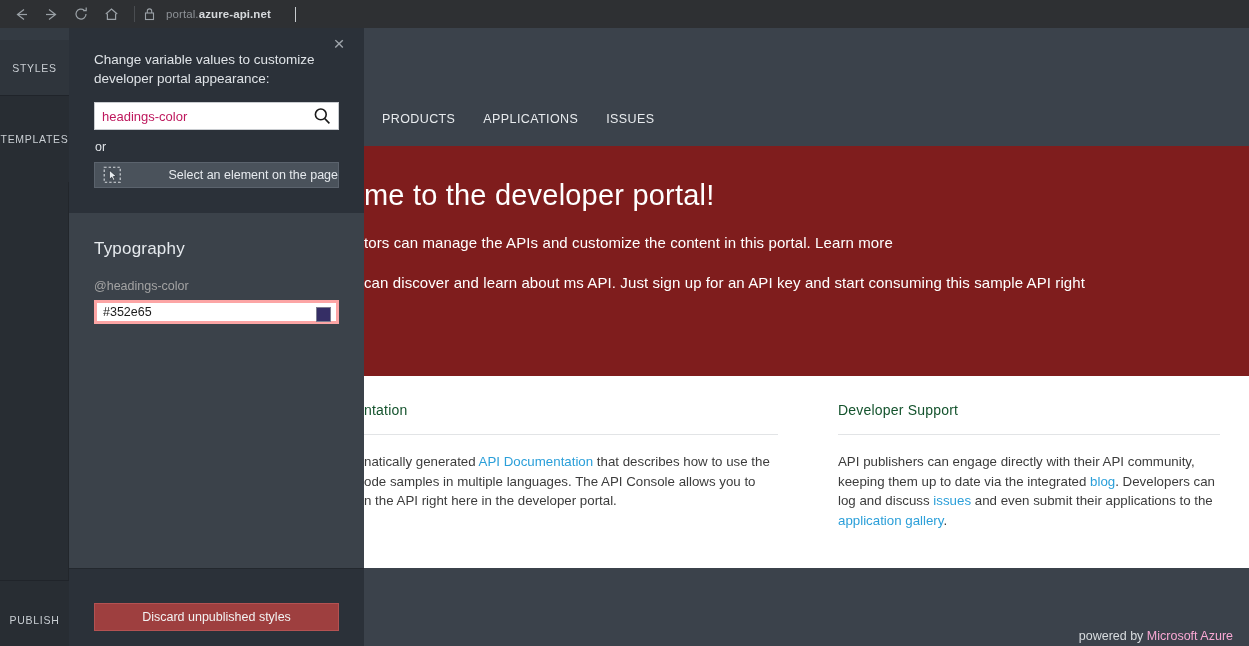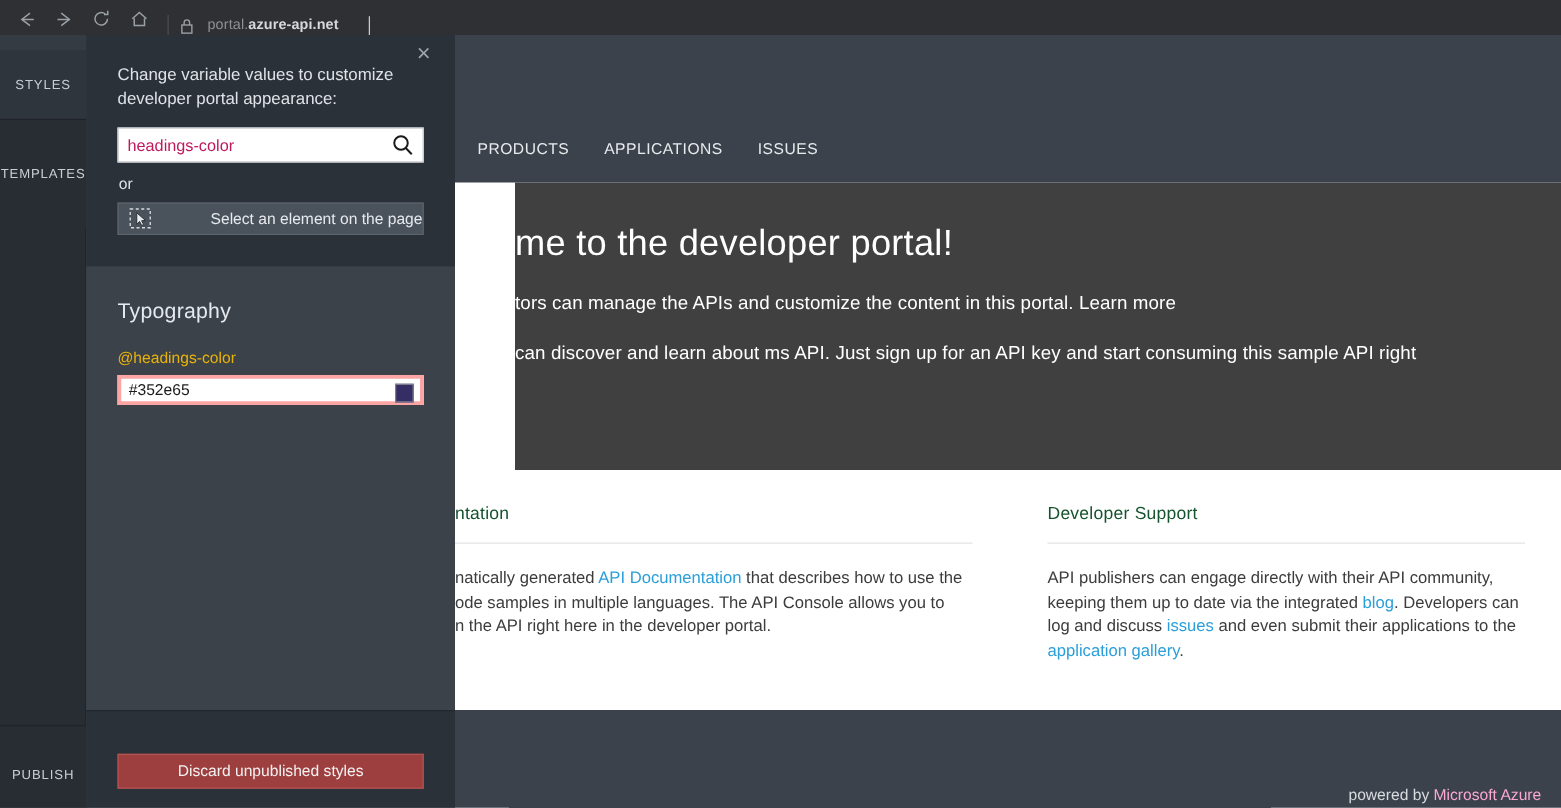--- a/index.html
+++ b/index.html
@@ -9,21 +9,21 @@
     overflow: hidden;
     background: #2b3036;
     font-family: "Liberation Sans", sans-serif;
   }
   #root { position: relative; width: 1249px; height: 646px; }
 
   
   .browser-bar {
     position: absolute; top: 0; left: 0; width: 1249px; height: 28px;
     background: #2e3033;
-    display: flex; align-items: flex-end;
+    display: flex; align-items: center;
   }
   .nav-btn {
     width: 26px; height: 26px; margin-left: 4px;
     display: flex; align-items: center; justify-content: center;
     color: #9aa0a6; cursor: pointer;
   }
   .nav-btn.first { margin-left: 8px; }
   .nav-btn svg { display: block; }
   .chrome-sep {
     width: 1px; height: 16px; background: #4a4d51; margin: 0 8px 0 10px;
@@ -125,21 +125,21 @@
   
   .panel-body {
     height: 355px; padding: 26px 24px 0 25px;
     background: #3b424a;
   }
   .section-title {
     color: #e6eaee; font-size: 17px; font-weight: normal;
     letter-spacing: .2px; margin-bottom: 20px;
   }
   .var-label {
-    color: #eab308; font-size: 12.5px; margin-bottom: 7px;
+    color: #a3a3a3; font-size: 12.5px; margin-bottom: 7px;
   }
   .color-field {
     position: relative; width: 245px; height: 24px;
     background: #ffffff; border: 3px solid #fca5a5;
     display: flex; align-items: center;
   }
   .color-value {
     border: 0; outline: none; background: transparent;
     color: #1b1b1b; font-family: "Liberation Sans", sans-serif;
     font-size: 12.5px; padding-left: 6px; width: 200px; height: 22px;
@@ -286,21 +286,21 @@
     <div class="portal">
       <div class="portal-header">
         <div class="portal-nav">
           <span class="nav-link first">PRODUCTS</span>
           <span class="nav-link">APPLICATIONS</span>
           <span class="nav-link">ISSUES</span>
           <span class="nav-user"><span>ADMINISTRATOR</span><span class="caret-down"></span></span>
         </div>
       </div>
 
-      <div class="hero" style="background: #404040; margin-left: 48px;">
+      <div class="hero" style="background: #7f1d1d;">
         <div class="hero-title">me to the developer portal!</div>
         <div class="hero-p">tors can manage the APIs and customize the content in this portal. Learn more</div>
         <div class="hero-p">can discover and learn about ms API. Just sign up for an API key and start consuming this sample API right</div>
       </div>
 
       <div class="cards">
         <div class="card">
           <div class="card-title">ntation</div>
           <div class="card-rule"></div>
           <div class="card-text">

